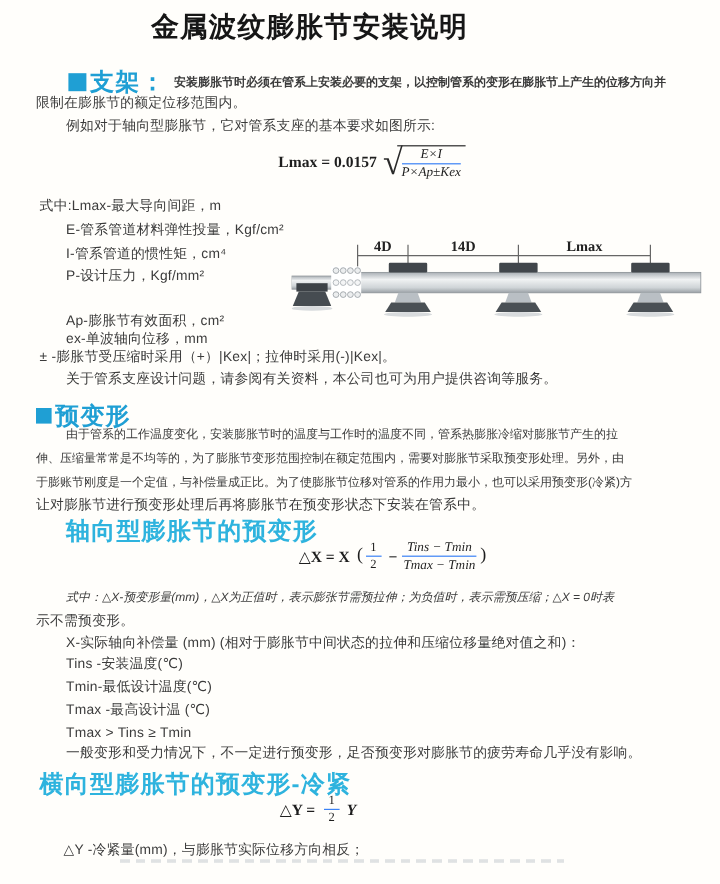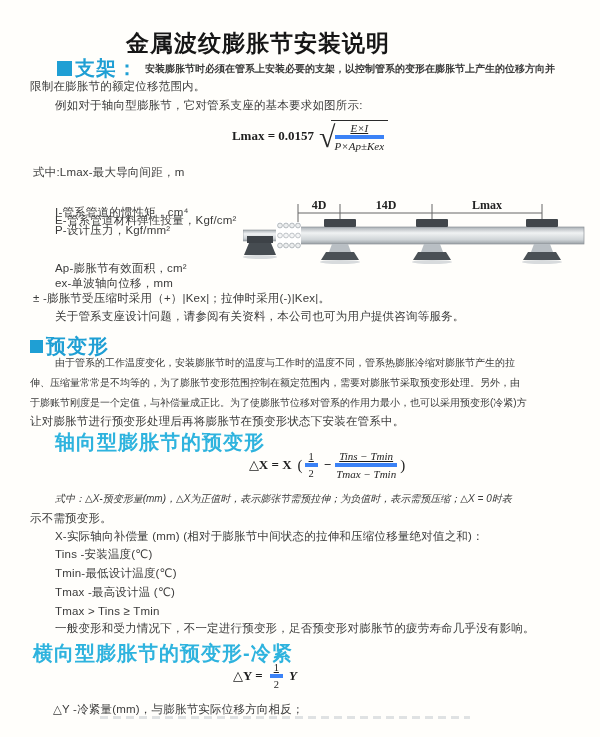--- a/index.html
+++ b/index.html
@@ -3,39 +3,39 @@
 <meta charset="utf-8">
 <style>
   html,body{margin:0;padding:0;background:#ffffff;}
   .page{
     position:relative;width:600px;height:737px;margin:0;
     background:#fffefb;overflow:hidden;
     font-family:"Liberation Sans","DejaVu Sans",sans-serif;
     color:#3b3b3b;
   }
   .title{
-    position:absolute;top:28px;left:0;width:516px;text-align:center;
+    position:absolute;top:7px;left:0;width:516px;text-align:center;
     font-size:23px;font-weight:bold;color:#161616;letter-spacing:1px;
   }
   .sec-head{position:absolute;display:flex;align-items:center;white-space:nowrap;}
   .sq{display:inline-block;width:15px;height:15px;background:#1f9fd4;margin-right:3px;}
   .sq.small{width:13px;height:13px;}
   .sec-label{font-size:20px;font-weight:bold;color:#1f9fd4;letter-spacing:1px;}
   .sec-inline{font-size:11px;color:#3b3b3b;margin-left:7px;font-weight:bold;}
   .ln{position:absolute;white-space:nowrap;font-size:11.5px;line-height:14px;color:#3b3b3b;letter-spacing:0.2px;}
   .tight{font-size:10px;letter-spacing:0;}
   .subhead{position:absolute;white-space:nowrap;font-size:20px;font-weight:bold;color:#2eb3de;letter-spacing:1px;}
   
   .formula{position:absolute;text-align:center;font-family:"Liberation Serif","DejaVu Serif",serif;color:#1e1e1e;}
   .f-row{display:inline-flex;align-items:center;}
   .f-lhs{font-size:13px;font-weight:bold;margin-right:5px;}
   .rad{font-size:30px;font-weight:normal;line-height:1;margin-right:-5px;position:relative;top:1px;color:#2a2a2a;}
   .rad-box{display:inline-block;border-top:1.6px solid #2a2a2a;padding:1px 4px 0 4px;}
   .frac{display:inline-flex;flex-direction:column;text-align:center;vertical-align:middle;}
-  .frac .num{border-bottom:4px solid #3b82f6;padding:0 4px 1px 4px;text-decoration:underline;}
+  .frac .num{border-bottom:1px solid #3b82f6;padding:0 4px 1px 4px;}
   .frac .den{padding-top:1px;}
   .f-it{font-style:italic;font-size:11px;}
   .f-sm{font-size:10.5px;}
   .f-mid{font-size:13px;font-weight:bold;margin:0 4px;}
   .f-close{font-size:15px;margin-left:3px;}
   .f-open{font-size:15px;margin-left:1px;}
   .f-rhs{font-size:13px;font-weight:bold;font-style:italic;margin-left:4px;}
   .diagram{position:absolute;left:243px;top:192px;}
   .strip{
     position:absolute;left:100px;top:716px;width:370px;height:3px;opacity:.45;
@@ -64,21 +64,21 @@
       <span class="rad-box">
         <span class="frac f-it">
           <span class="num">E×I</span>
           <span class="den">P×Ap±Kex</span>
         </span>
       </span>
     </span>
   </div>
 
   <div class="ln" style="left:33px;top:165px;">式中:Lmax-最大导向间距，m</div>
-  <div class="ln" style="left:55px;top:185px;margin-top:28px;">E-管系管道材料弹性投量，Kgf/cm²</div>
+  <div class="ln" style="left:55px;top:185px;">E-管系管道材料弹性投量，Kgf/cm²</div>
   <div class="ln" style="left:55px;top:205px;">I-管系管道的惯性矩，cm⁴</div>
   <div class="ln" style="left:55px;top:223px;">P-设计压力，Kgf/mm²</div>
   <div class="ln" style="left:55px;top:261px;">Ap-膨胀节有效面积，cm²</div>
   <div class="ln" style="left:55px;top:276px;">ex-单波轴向位移，mm</div>
   <div class="ln" style="left:33px;top:291px;">± -膨胀节受压缩时采用（+）|Kex|；拉伸时采用(-)|Kex|。</div>
   <div class="ln" style="left:55px;top:309px;">关于管系支座设计问题，请参阅有关资料，本公司也可为用户提供咨询等服务。</div>
 
   <svg class="diagram" width="345" height="100" viewBox="0 0 345 100">
 
     <line x1="55" y1="21" x2="299" y2="21" stroke="#666" stroke-width="1"></line>

